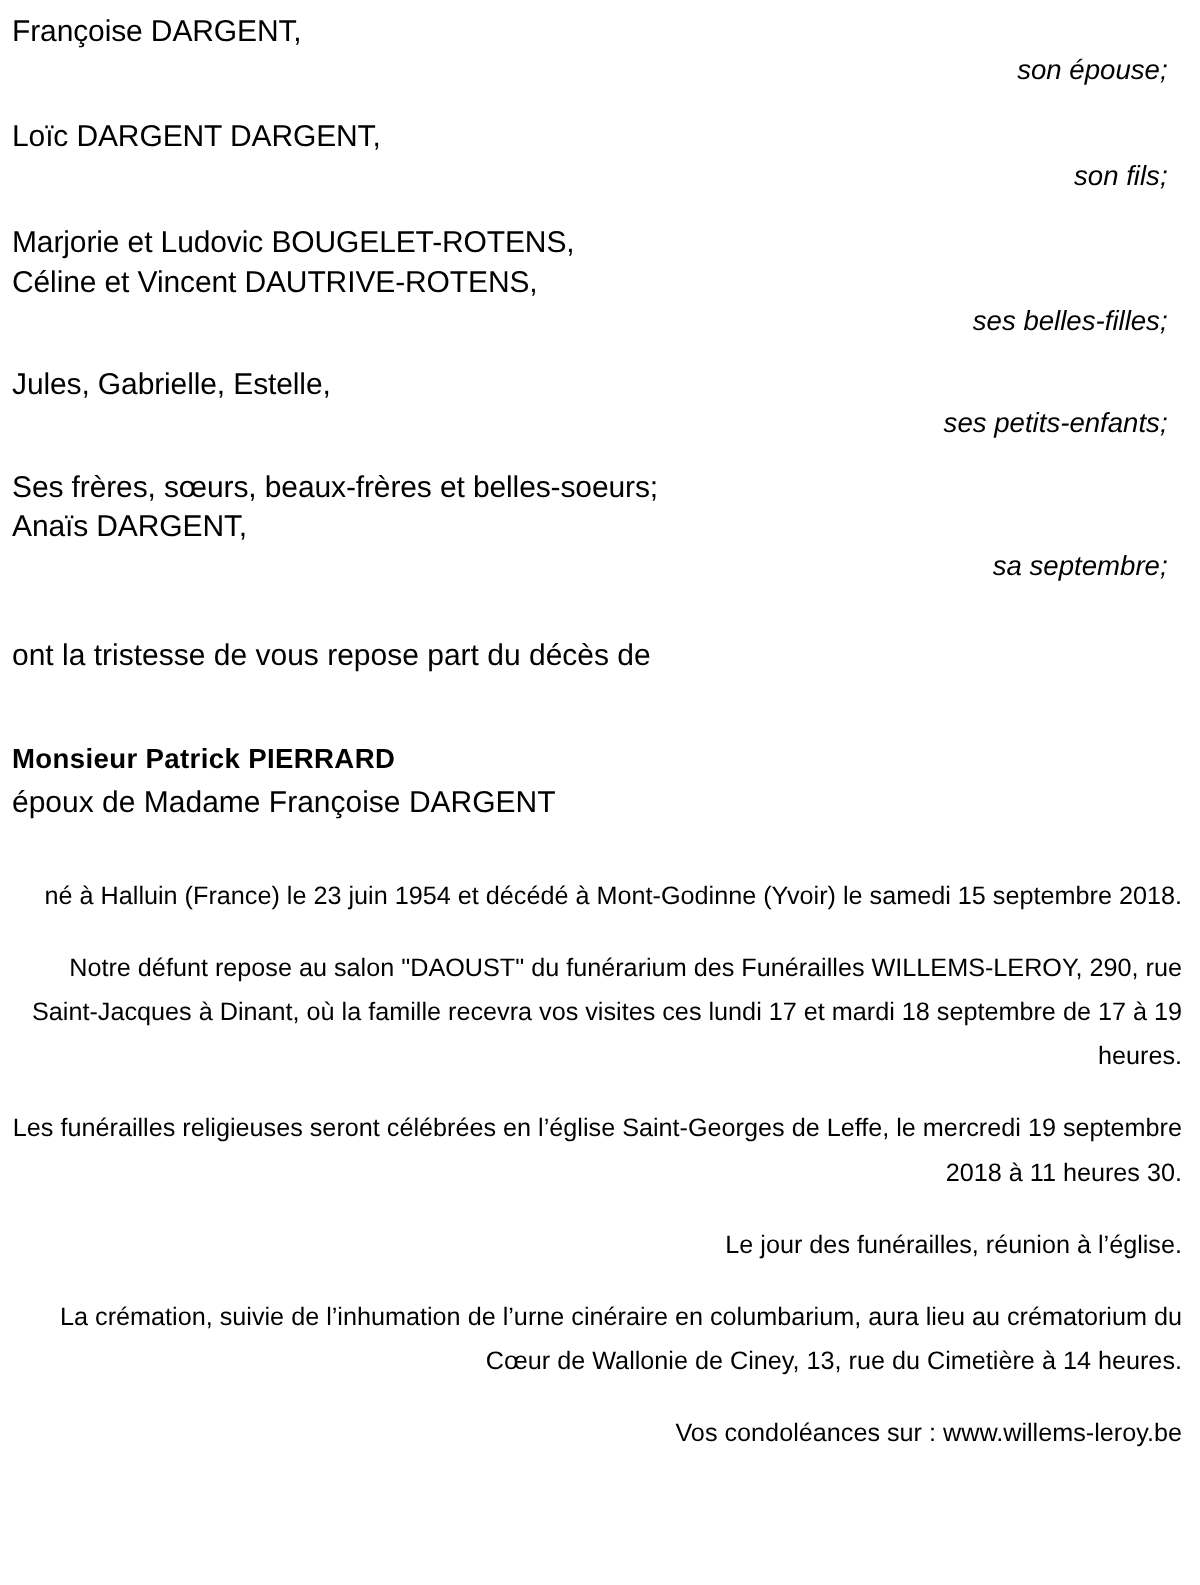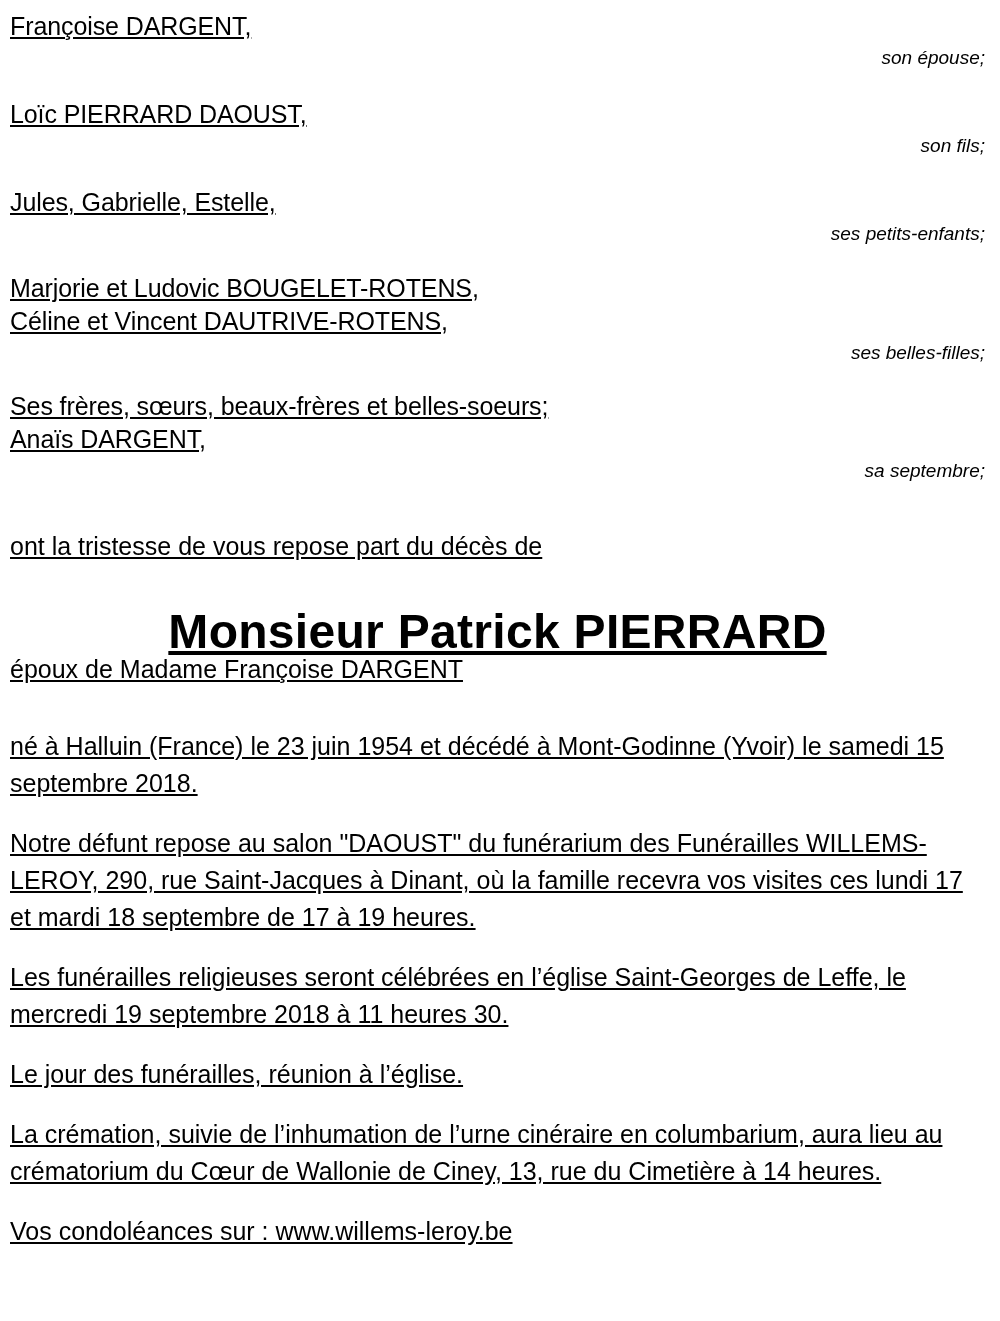--- a/index.html
+++ b/index.html
@@ -14,21 +14,20 @@
     color: #000000;
     overflow: hidden;
   }
 
   .page {
     position: relative;
     width: 1000px;
     height: 1321px;
     box-sizing: border-box;
     padding: 10px 15px 0 10px;
-    text-decoration: underline;
   }
 
   
   .relatives {
     position: relative;
   }
 
   .rel-group {
     position: relative;
     margin-bottom: 18px;
@@ -41,23 +40,23 @@
   .name-line {
     font-size: 25px;
     line-height: 33px;
     letter-spacing: -0.1px;
     white-space: nowrap;
     font-stretch: condensed;
   }
 
   .relation {
     position: absolute;
-    right: 0;
+    right: 12px;
     top: 33px;
-    font-size: 19px;
+    font-size: 23px;
     line-height: 30px;
     font-style: italic;
     text-align: right;
     white-space: nowrap;
   }
   .rel-group.two-lines .relation {
     top: 66px;
   }
 
   .rel-group.g-epouse   { height: 70px; }
@@ -70,84 +69,83 @@
   
   .announce {
     margin-top: 40px;
     font-size: 25px;
     line-height: 33px;
     font-stretch: condensed;
   }
 
   .deceased-name {
     margin-top: 48px;
-    font-size: 48px;
+    font-size: 23px;
     line-height: 42px;
     font-weight: bold;
     letter-spacing: 0.3px;
     font-stretch: condensed;
-    text-align: center;
   }
 
   .spouse-of {
     font-size: 25px;
     line-height: 33px;
     font-stretch: condensed;
   }
 
   
   .details {
     margin-top: 42px;
   }
 
   .para {
     width: 975px;
-    font-size: 25px;
+    font-size: 21px;
     line-height: 37px;
     margin-bottom: 11px;
     font-stretch: condensed;
-    text-align: left;
+    text-align: right;
     margin-top: 23px;
   }
   .para:last-child { margin-bottom: 0; }
 </style>
 </head>
 <body>
 
 <div class="page">
 
   <div class="relatives">
 
     <div class="rel-group g-epouse">
       <div class="names">
         <div class="name-line">Françoise DARGENT,</div>
       </div>
       <div class="relation">son épouse;</div>
     </div>
 
     <div class="rel-group g-fils">
       <div class="names">
-        <div class="name-line">Loïc PIERRARD DAOUST,</div>
+        <div class="name-line">Loïc DARGENT DARGENT,</div>
       </div>
       <div class="relation">son fils;</div>
-    </div>
-
-    <div class="rel-group g-petits">
-      <div class="names">
-        <div class="name-line">Jules, Gabrielle, Estelle,</div>
-      </div>
-      <div class="relation">ses petits-enfants;</div>
     </div>
 
     <div class="rel-group g-belles two-lines">
       <div class="names">
         <div class="name-line">Marjorie et Ludovic BOUGELET-ROTENS,</div>
         <div class="name-line">Céline et Vincent DAUTRIVE-ROTENS,</div>
       </div>
       <div class="relation">ses belles-filles;</div>
+    </div>
+
+    <div class="rel-group g-petits">
+      <div class="names">
+        <div class="name-line">Jules, Gabrielle, Estelle,</div>
+      </div>
+      <div class="relation">ses petits-enfants;</div>
     </div>
 
     <div class="rel-group g-filleule two-lines">
       <div class="names">
         <div class="name-line">Ses frères, sœurs, beaux-frères et belles-soeurs;</div>
         <div class="name-line">Anaïs DARGENT,</div>
       </div>
       <div class="relation">sa septembre;</div>
     </div>
 

